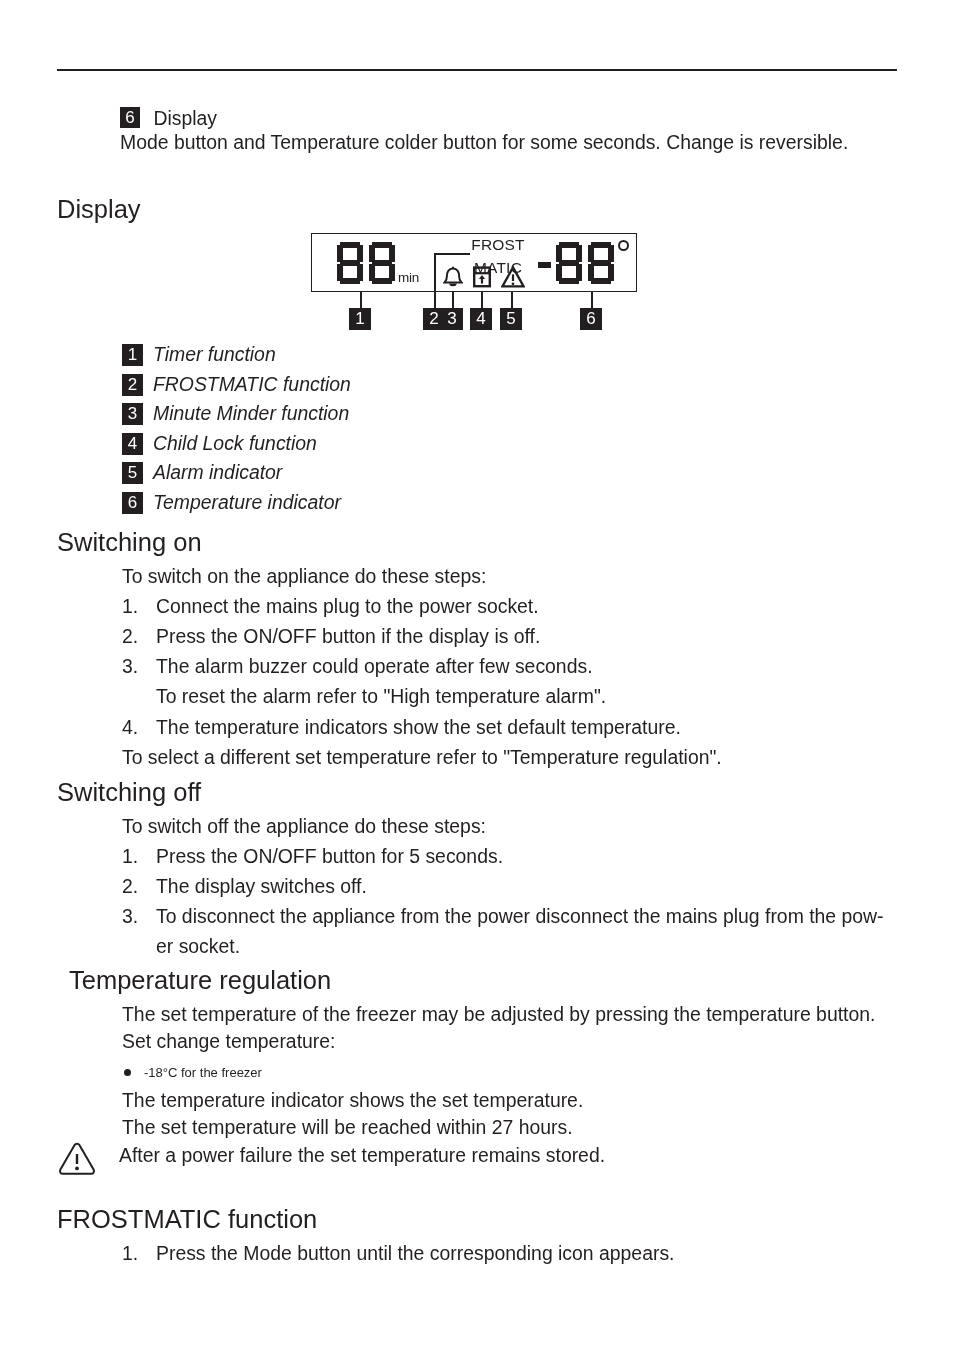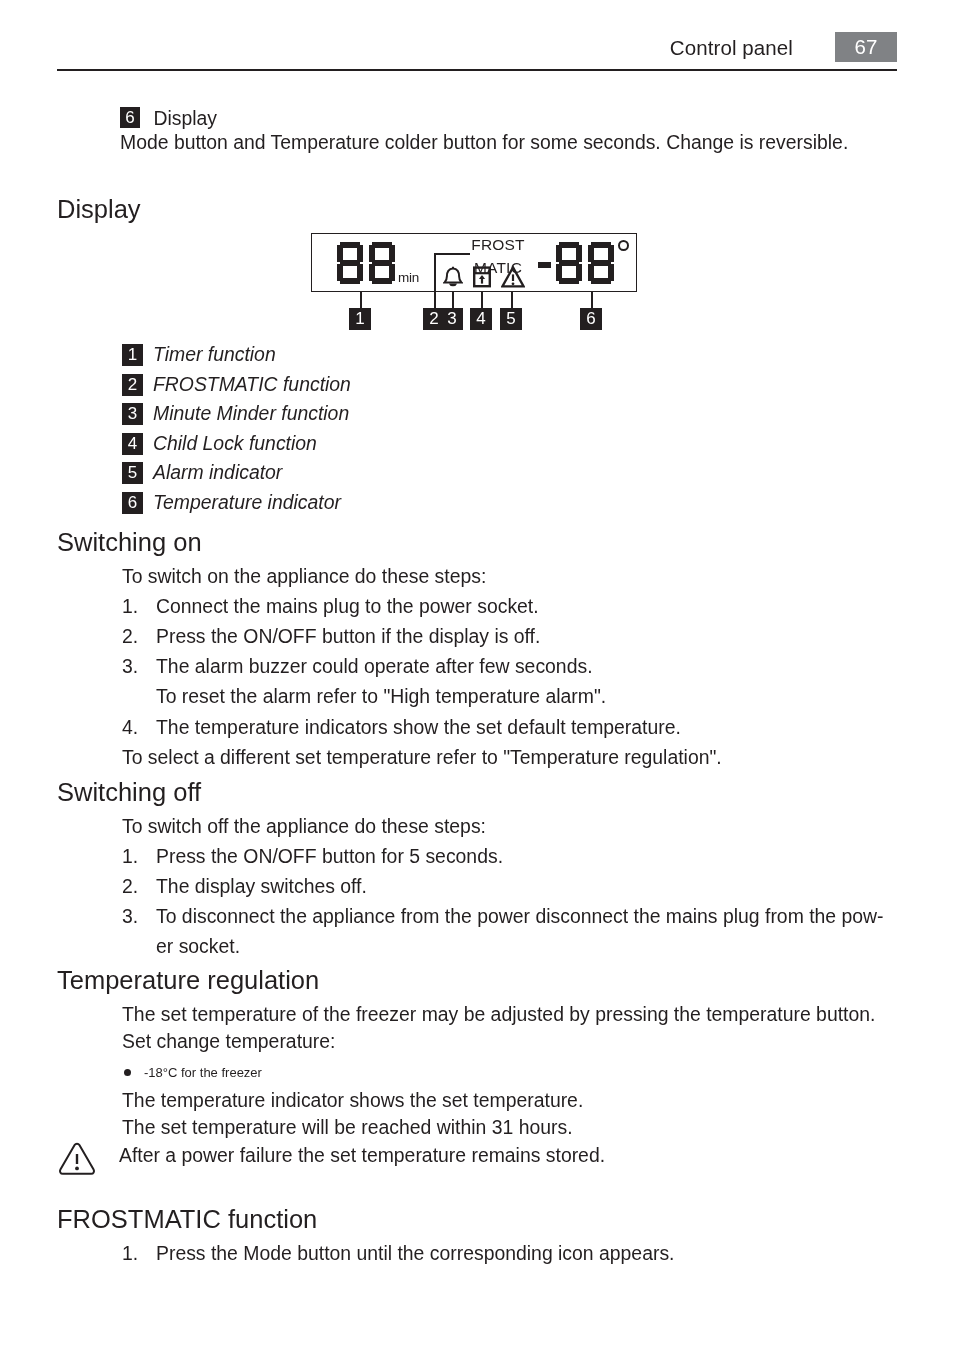--- a/index.html
+++ b/index.html
@@ -313,26 +313,20 @@
     font-size: 19.4px;
     line-height: 27px;
     white-space: nowrap;
   }
 </style>
 </head>
 <body>
 
 <div class="page">
 
-  <div class="header">
-    <div class="header-title">Control panel</div>
-    <div class="header-pagebox">
-      <div class="header-pagenum">67</div>
-    </div>
-  </div>
   <div class="header-rule"></div>
 
   <div class="intro">
     <div class="intro-line first">
       <span class="numchip">6</span>
       <span style="margin-left:8px;">Display</span>
     </div>
     <div class="intro-line">Mode button and Temperature colder button for some seconds. Change is reversible.</div>
   </div>
 
@@ -487,30 +481,30 @@
     </div>
     <div class="step">
       <span class="step-num">3.</span>
       <span class="step-text">To disconnect the appliance from the power disconnect the mains plug from the pow-</span>
     </div>
     <div class="wrap-cont">
       <span>er socket.</span>
     </div>
   </div>
 
-  <div class="h2" style="left:57px; top:965px;">Temperature regulation</div>
+  <div class="h2" style="left:69px; top:965px;">Temperature regulation</div>
   <div class="steps" style="left:122px; top:1001px; width:790px;">
     <div class="plain-line" style="height:27px;">The set temperature of the freezer may be adjusted by pressing the temperature button.</div>
     <div class="plain-line" style="height:31px;">Set change temperature:</div>
     <div class="bullet-row">
       <span class="bullet-dot"></span>
       <span class="bullet-text">-18°C for the freezer</span>
     </div>
     <div class="plain-line" style="height:27px;">The temperature indicator shows the set temperature.</div>
-    <div class="plain-line" style="height:27px;">The set temperature will be reached within 31 hours.</div>
+    <div class="plain-line" style="height:27px;">The set temperature will be reached within 27 hours.</div>
   </div>
 
   <svg class="caution-icon" viewBox="0 0 40 36">
     <path d="M17.6 4.0 C18.7 2.2 21.3 2.2 22.4 4.0 L36.6 28.6 C37.7 30.5 36.4 32.8 34.2 32.8 L5.8 32.8 C3.6 32.8 2.3 30.5 3.4 28.6 Z" fill="none" stroke="#231f20" stroke-width="2"></path>
     <line x1="20" y1="13" x2="20" y2="23" stroke="#231f20" stroke-width="2.4"></line>
     <circle cx="20" cy="27.4" r="1.9" fill="#231f20"></circle>
   </svg>
   <div class="caution-text">After a power failure the set temperature remains stored.</div>
 
   <div class="h2" style="left:57px; top:1204px;">FROSTMATIC function</div>

